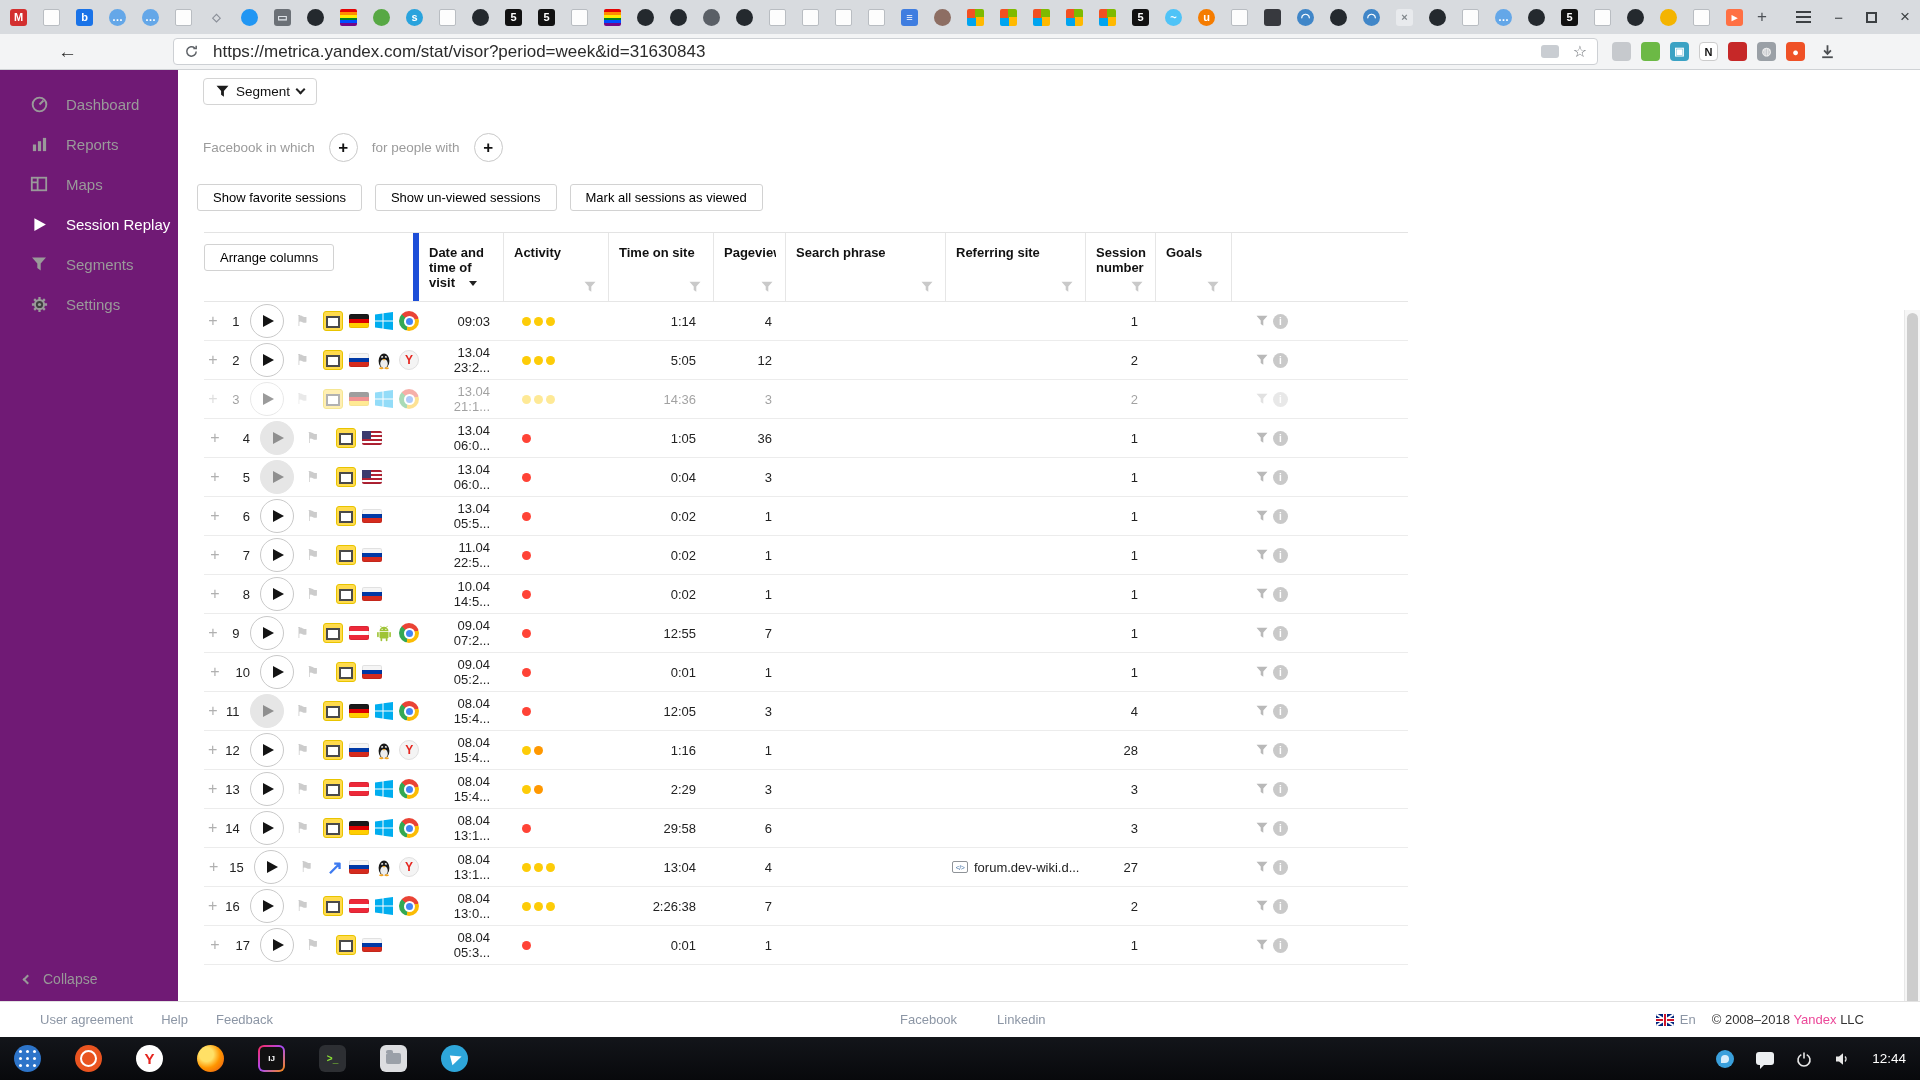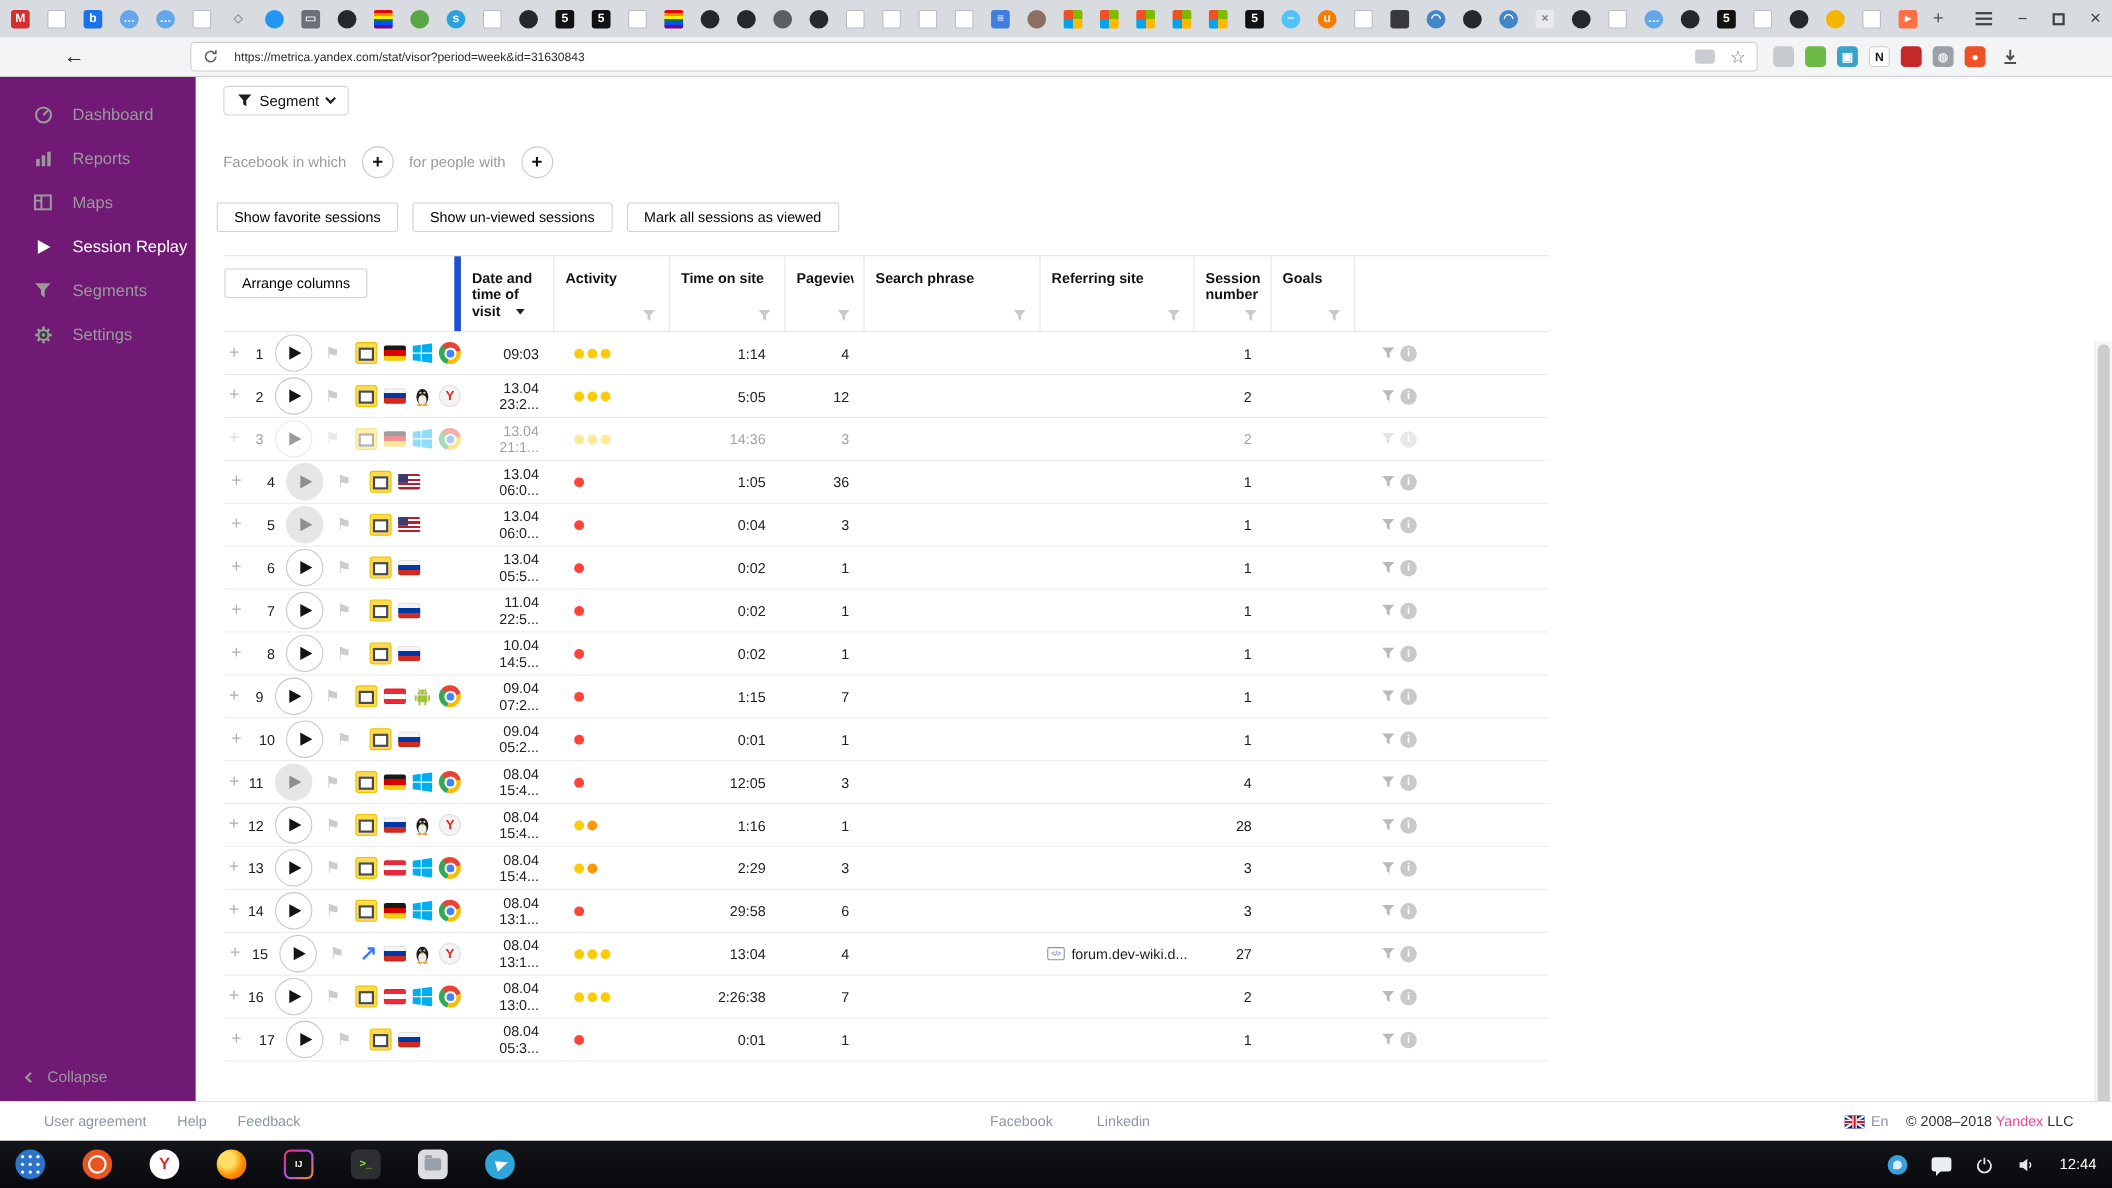--- a/index.html
+++ b/index.html
@@ -24,21 +24,21 @@
   .wc-min { font-size:15px; }
   .wc-max { width:11px; height:11px; border:2px solid #3c4043; display:inline-block; }
   .wc-close { font-size:17px; }
 
   
   .navbar { height:36px; background:#f3f4f5; border-bottom:1px solid #cfd2d5; display:flex; align-items:center; padding:0 14px 0 58px; }
   .nav-back { font-size:19px; color:#2c2c2c; margin-right:96px; cursor:pointer; }
   .urlbar { flex:0 0 1425px; height:27px; background:#fff; border:1px solid #cdd0d4; border-radius:4px;
             display:flex; align-items:center; padding:0 10px; }
   .reload-ic { margin-right:14px; display:inline-flex; cursor:pointer; }
-  .url-text { font-size:11px; color:#2b2b2b; flex:1; white-space:nowrap; overflow:hidden; }
+  .url-text { font-size:17px; color:#2b2b2b; flex:1; white-space:nowrap; overflow:hidden; }
   .card-ic { width:18px; height:13px; background:#c9cdd2; border-radius:3px; margin-right:14px; }
   .star-ic { font-size:16px; color:#6f7378; cursor:pointer; }
   .extensions { display:flex; align-items:center; gap:10px; margin-left:14px; }
   .ext { width:19px; height:19px; border-radius:4px; display:inline-flex; align-items:center; justify-content:center;
          font-size:11px; font-weight:bold; cursor:pointer; }
   .dl-ic { margin-left:14px; display:inline-flex; cursor:pointer; }
 
   
   .app { display:flex; height:931px; position:relative; }
   .sidebar { width:178px; background:#701a75; position:relative; flex:0 0 178px; padding-top:14px; }
@@ -141,21 +141,21 @@
 
   
   .scrollbar { position:absolute; right:0; top:240px; width:16px; height:797px; background:#f6f6f6; border-left:1px solid #e8e8e8; }
   .sb-thumb { position:absolute; left:2px; right:2px; top:3px; height:768px; background:#cdcdcd; border-radius:6px; }
 
   
   .footer { height:36px; background:#fff; border-top:1px solid #e2e2e2; position:relative; font-size:13px; }
   .f-left { position:absolute; left:40px; top:10px; display:flex; gap:28px; }
   .f-left a, .f-social a { color:#8c96a5; text-decoration:none; cursor:pointer; }
   .f-social { position:absolute; left:900px; top:10px; display:flex; gap:40px; }
-  .f-right { position:absolute; right:35px; top:10px; display:flex; align-items:center; gap:16px; color:#333; }
+  .f-right { position:absolute; right:56px; top:10px; display:flex; align-items:center; gap:16px; color:#333; }
   .lang { display:flex; align-items:center; gap:6px; color:#8c96a5; cursor:pointer; }
   .uk-flag { width:18px; height:12px; position:relative; background:#00247d; overflow:hidden; border-radius:1px; }
   .uk-flag i { position:absolute; left:-4px; right:-4px; top:5px; height:2px; background:#fff; }
   .uk-flag i.d1 { transform:rotate(33deg); }
   .uk-flag i.d2 { transform:rotate(-33deg); }
   .uk-flag b { position:absolute; left:7px; top:0; bottom:0; width:4px; background:#cf142b; border-left:1px solid #fff; border-right:1px solid #fff; }
   .uk-flag s { position:absolute; left:0; right:0; top:4px; height:4px; background:#cf142b; border-top:1px solid #fff; border-bottom:1px solid #fff; }
   .cp-link { color:#ec4899; }
 
   
@@ -743,21 +743,21 @@
                       <circle cx="14.5" cy="6.4" r=".85" fill="#fff"></circle>
                     </svg>
                   </span>
                   <span class="ic-chrome"></span>
                 </span>
               </div>
               <div class="td c-date">09.04 07:2...</div>
               <div class="td c-activity">
                 <i class="dot red"></i>
               </div>
-              <div class="td c-time">1:15</div>
+              <div class="td c-time">12:55</div>
               <div class="td c-pages">7</div>
               <div class="td c-search"></div>
               <div class="td c-referrer"></div>
               <div class="td c-session">1</div>
               <div class="td c-goals"></div>
               <div class="td c-actions">
                 <span>
                   <svg width="12" height="12" viewBox="0 0 12 12">
                     <path d="M0.5 0.8h11L7.3 5.6v5.2L4.7 9V5.6z" fill="#b9b9b9"></path>
                   </svg>

